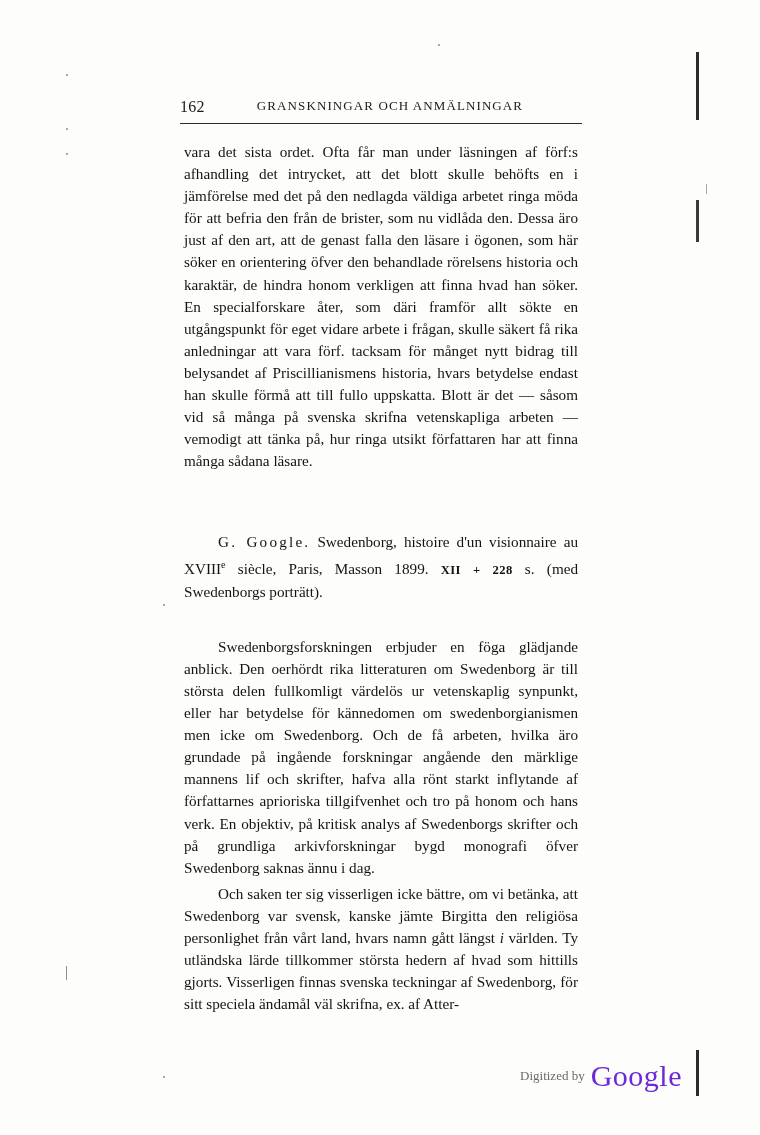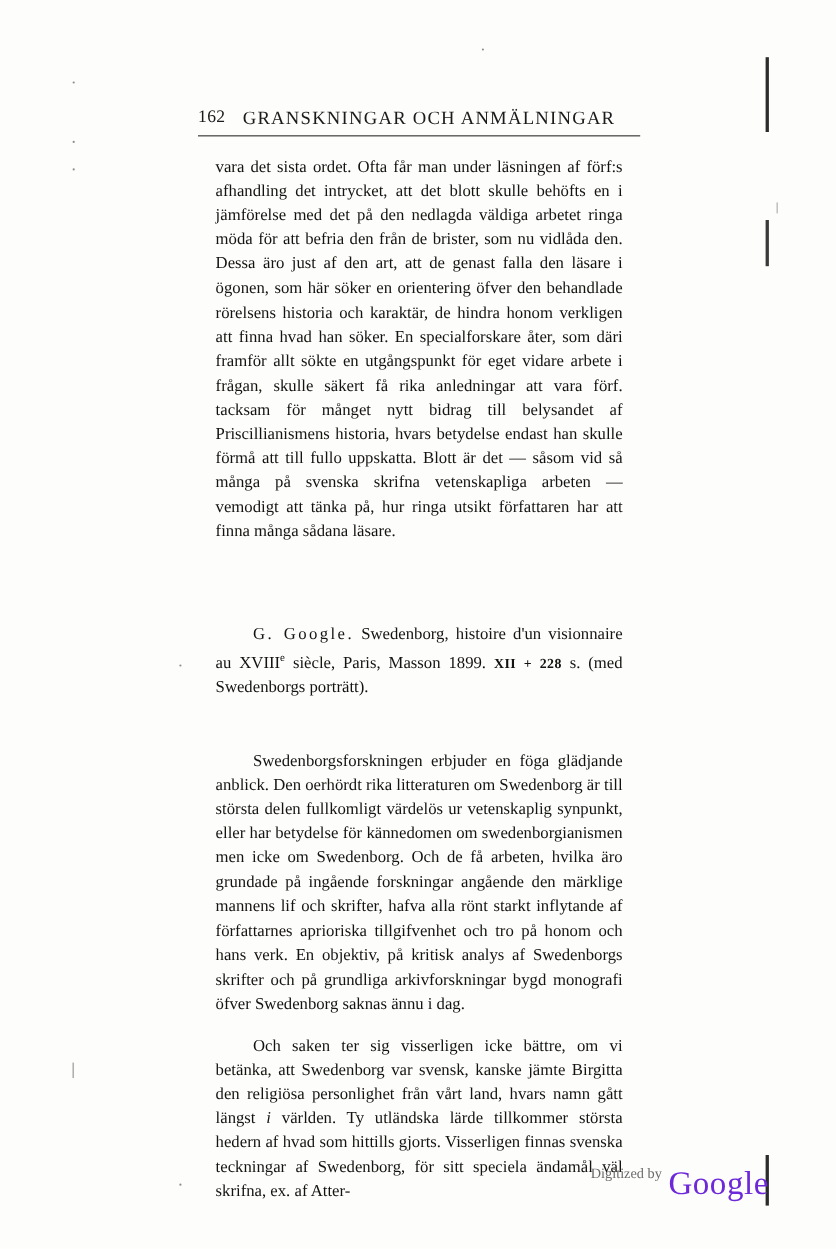--- a/index.html
+++ b/index.html
@@ -73,41 +73,41 @@
     position: absolute;
     left: 0;
     top: 0;
     font-size: 16px;
     letter-spacing: 0.3px;
     color: #1b1b1b;
   }
   .running-head {
     width: 100%;
     text-align: center;
-    font-size: 17px;
+    font-size: 13px;
     letter-spacing: 1.1px;
     color: #1b1b1b;
     padding-left: 18px;
   }
   .head-rule {
     margin-top: 5px;
     border-top: 1.3px solid #2b2b2b;
     width: 100%;
   }
 
   
   .body-text {
     margin-top: 17px;
     font-size: 15.2px;
     line-height: 22.1px;
     text-align: justify;
     color: #14130f;
   }
   .body-text p {
-    margin: 16px;
+    margin: 4px;
   }
   .p-indent {
     text-indent: 34px;
   }
   .gap-small { height: 12px; }
   .gap-large { height: 38px; }
 
   .sig {
     display: block;
     text-align: right;
@@ -128,24 +128,24 @@
   .smallcaps-num {
     font-size: 12.6px;
     letter-spacing: 0.4px;
     font-weight: bold;
   }
   .ital { font-style: italic; }
 
   
   .watermark {
     position: absolute;
-    right: 61px;
+    right: 78px;
     bottom: 42px;
     display: flex;
-    align-items: flex-start;
+    align-items: center;
     color: #5b5b5b;
   }
   .wm-digitized {
     font-size: 13px;
     font-family: "Liberation Serif", serif;
     color: #6a6a6a;
     margin-right: 6px;
   }
   .wm-google {
     font-size: 30px;

